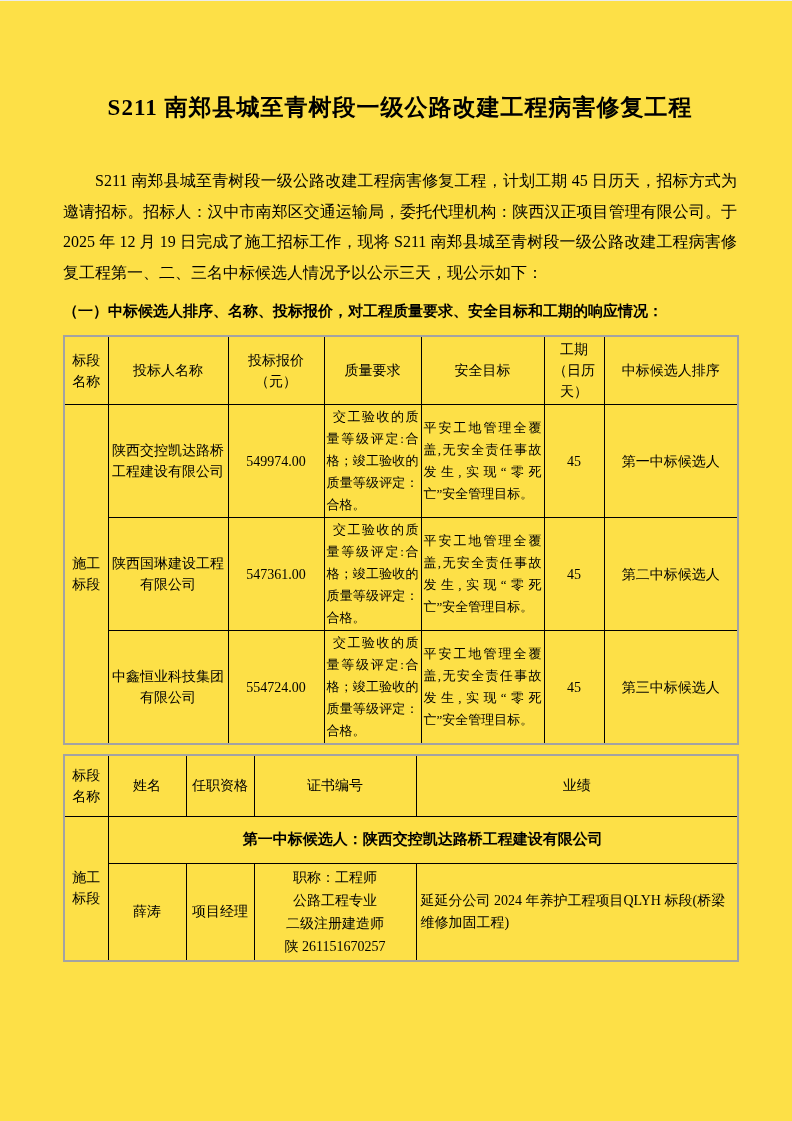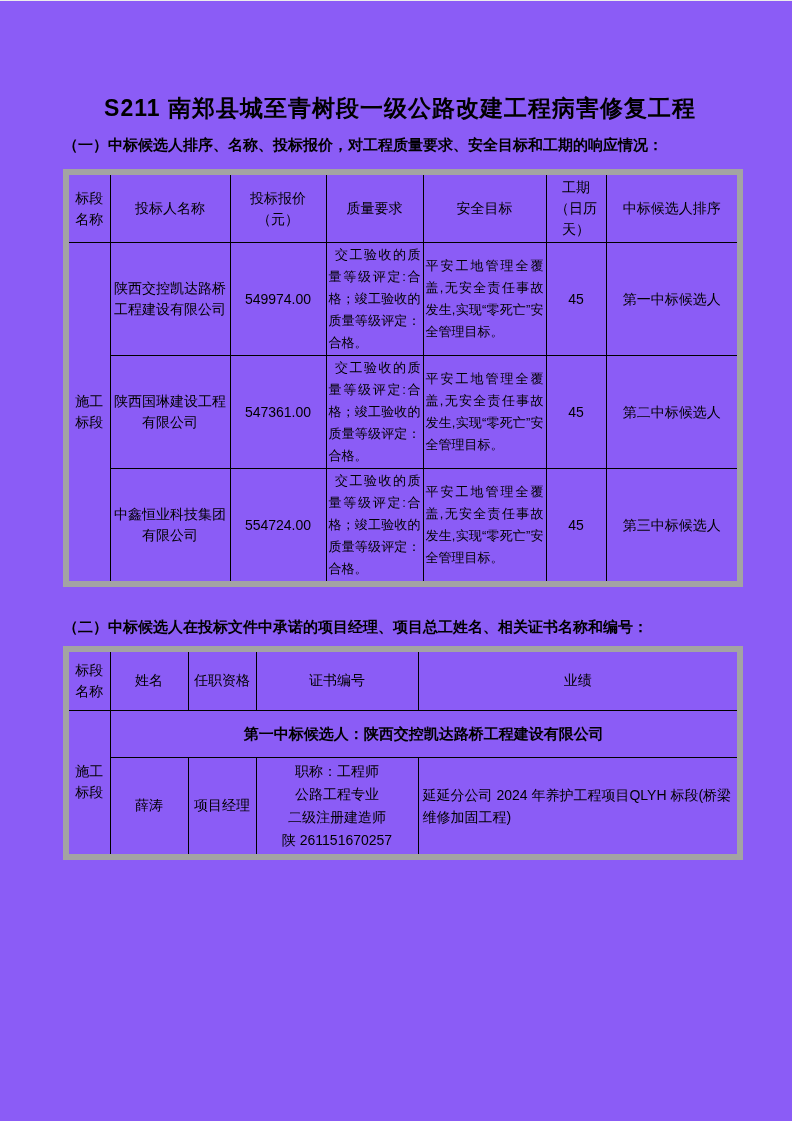--- a/index.html
+++ b/index.html
@@ -1,22 +1,22 @@
 <!DOCTYPE html>
 <html><head>
 <meta charset="utf-8">
 <style>
   html, body { margin: 0; padding: 0; background: #ffffff; }
   .page {
     position: relative;
     width: 792px;
     height: 1121px;
-    background: #8b5cf6;
+    background: #fde047;
     color: #000000;
-    font-family: Liberation Sans, sans-serif;
+    font-family: Liberation Serif, serif;
     overflow: hidden;
     border-top: 1px solid #ececec;
     box-sizing: border-box;
   }
   .content {
     position: absolute;
     left: 63px;
     top: 0;
     width: 674px;
   }
@@ -47,21 +47,21 @@
     margin-top: 13px;
     font-size: 15px;
     font-weight: bold;
     line-height: 20px;
   }
   .sec-heading.second { margin-top: 30px; }
   table.doc-table {
     border-collapse: collapse;
     table-layout: fixed;
     width: 674px;
-    border: 6px solid #a3a3a3;
+    border: 2px solid #a3a3a3;
   }
   table.t1 { margin-top: 14px; }
   table.t2 { margin-top: 9px; }
   td {
     border: 1px solid #000000;
     font-size: 14px;
     text-align: center;
     vertical-align: middle;
     padding: 2px;
     overflow: hidden;
@@ -87,20 +87,21 @@
   tr.t2-dr { height: 91px; }
 </style>
 </head>
 <body>
 
 <div class="page">
   <div class="content">
 
     <div class="title1">S211 南郑县城至青树段一级公路改建工程病害修复工程</div>
 
+    <p class="intro">S211 南郑县城至青树段一级公路改建工程病害修复工程，计划工期 45 日历天，招标方式为邀请招标。招标人：汉中市南郑区交通运输局，委托代理机构：陕西汉正项目管理有限公司。于 2025 年 12 月 19 日完成了施工招标工作，现将 S211 南郑县城至青树段一级公路改建工程病害修复工程第一、二、三名中标候选人情况予以公示三天，现公示如下：</p>
 
     <div class="sec-heading">（一）中标候选人排序、名称、投标报价，对工程质量要求、安全目标和工期的响应情况：</div>
 
     <table class="doc-table t1">
       <colgroup>
         <col style="width:44px">
           <col style="width:120px">
           <col style="width:96px">
         <col style="width:97px">
           <col style="width:123px">
@@ -142,21 +143,20 @@
           <td>中鑫恒业科技集团有限公司</td>
           <td>554724.00</td>
           <td class="q">交工验收的质量等级评定:合格；竣工验收的质量等级评定：合格。</td>
           <td class="s">平安工地管理全覆盖,无安全责任事故发生,实现“零死亡”安全管理目标。</td>
           <td>45</td>
           <td>第三中标候选人</td>
         </tr>
       </tbody>
     </table>
 
-    <div class="sec-heading second">（二）中标候选人在投标文件中承诺的项目经理、项目总工姓名、相关证书名称和编号：</div>
 
     <table class="doc-table t2">
       <colgroup>
         <col style="width:44px">
           <col style="width:78px">
           <col style="width:68px">
         <col style="width:162px">
           <col style="width:322px">
       </colgroup>
       <tbody>

